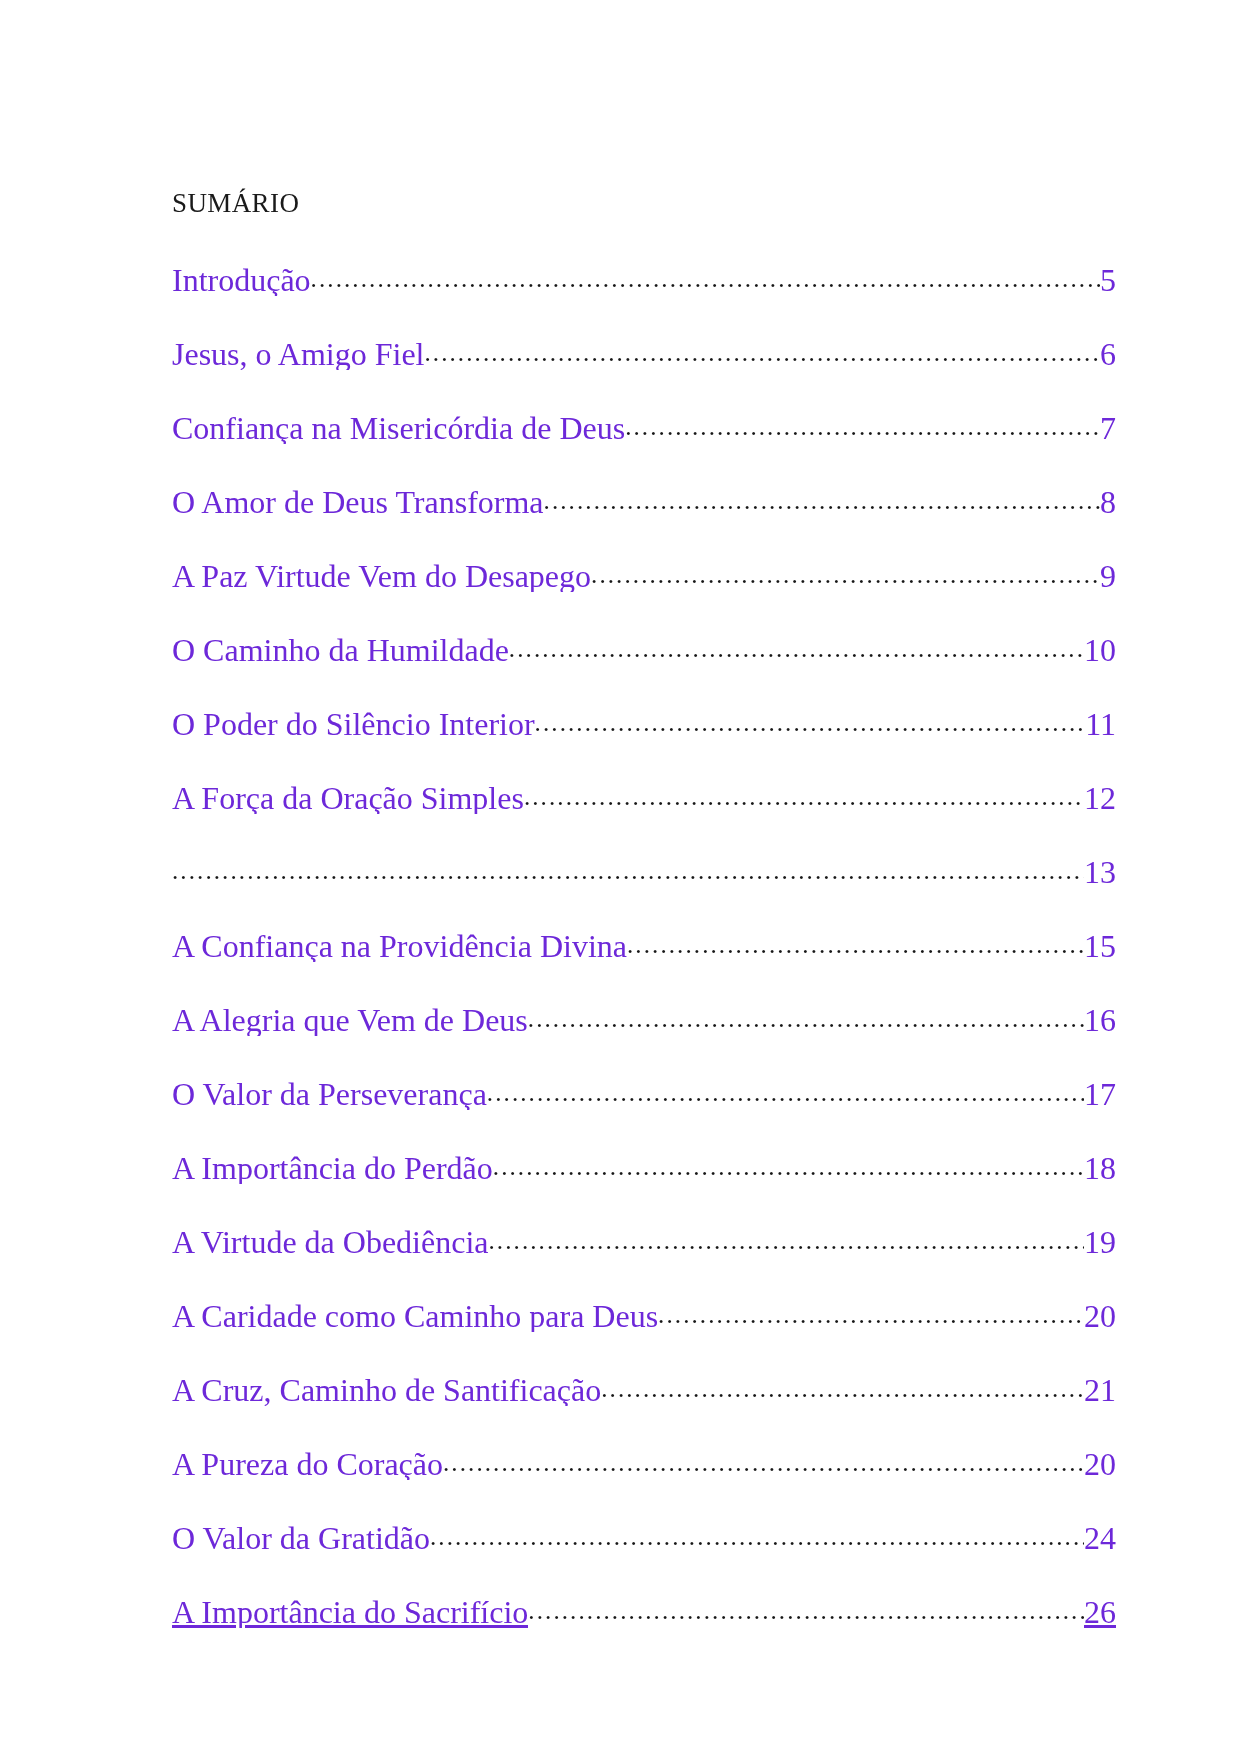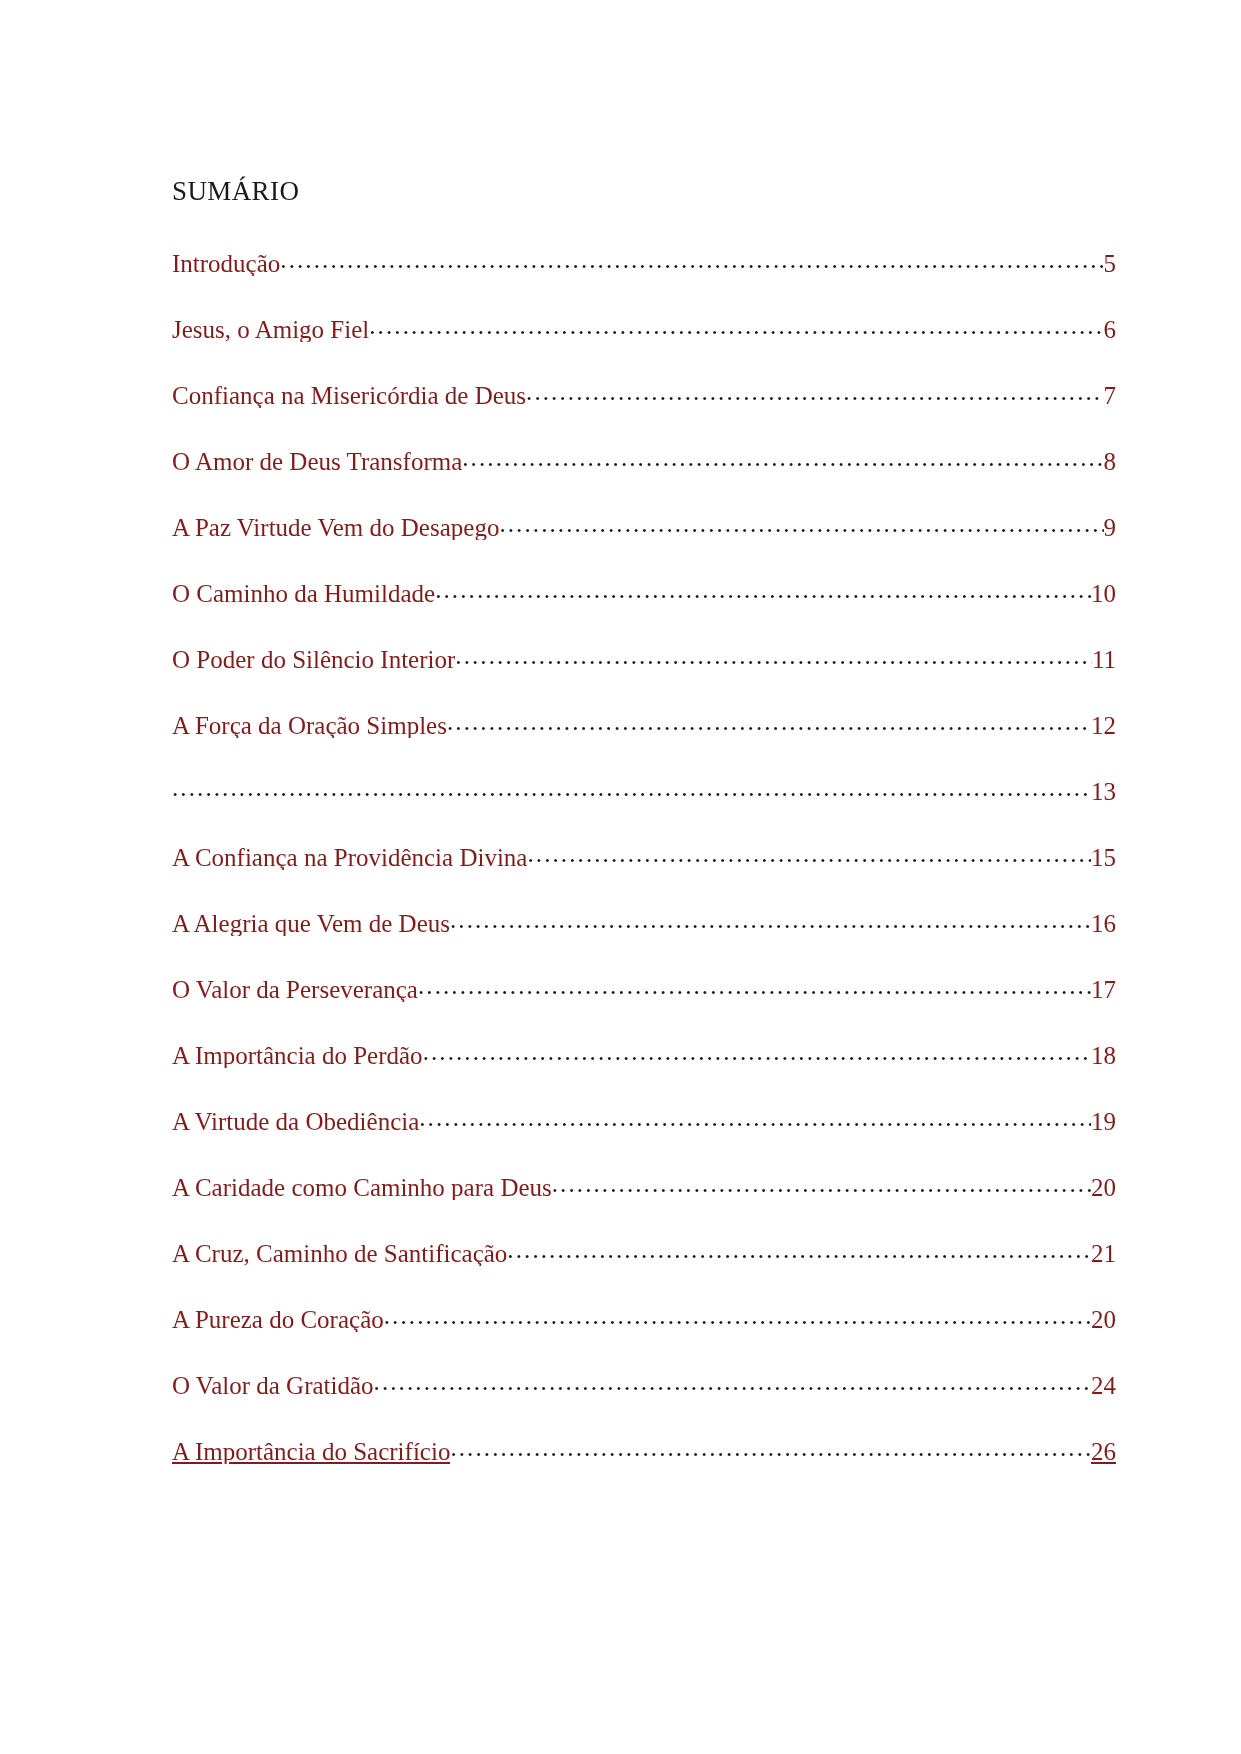--- a/index.html
+++ b/index.html
@@ -17,21 +17,21 @@
     margin: 0 auto;
     overflow: hidden;
     font-family: "Liberation Serif", "DejaVu Serif", serif;
     color: #141414;
     -webkit-font-smoothing: antialiased;
   }
 
   .content {
     position: absolute;
     left: 172px;
-    top: 178px;
+    top: 190px;
     width: 944px;
   }
 
   .toc-heading {
     font-size: 27px;
     line-height: 1.0;
     letter-spacing: 0.4px;
     color: #1a1a1a;
     margin: 0 0 42px 0;
     font-weight: 400;
@@ -40,24 +40,24 @@
   .toc-list {
     list-style: none;
     margin: 0;
     padding: 0;
   }
 
   .toc-entry {
     display: flex;
     align-items: baseline;
     width: 100%;
-    font-size: 25px;
+    font-size: 32px;
     line-height: 1.0;
     margin-bottom: 37px;
-    color: #7f1d1d;
+    color: #6d28d9;
     white-space: nowrap;
   }
 
   .toc-entry:last-child {
     margin-bottom: 0;
     text-decoration: underline;
   }
 
   .toc-title {
     flex: 0 1 auto;

